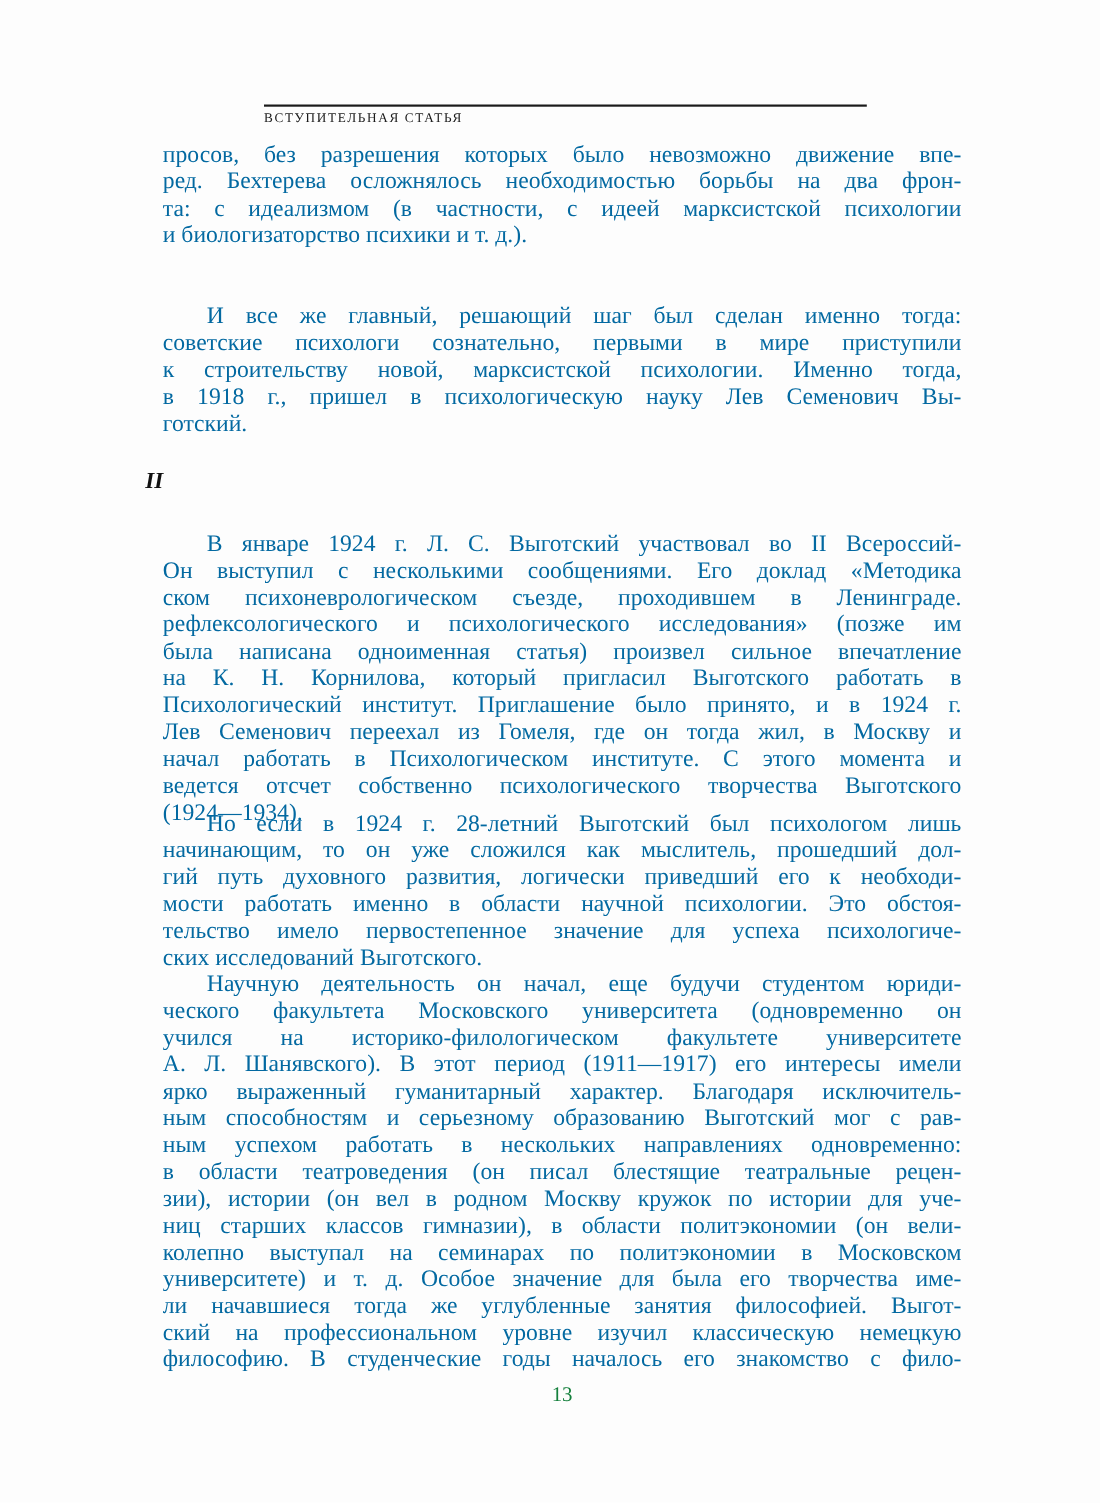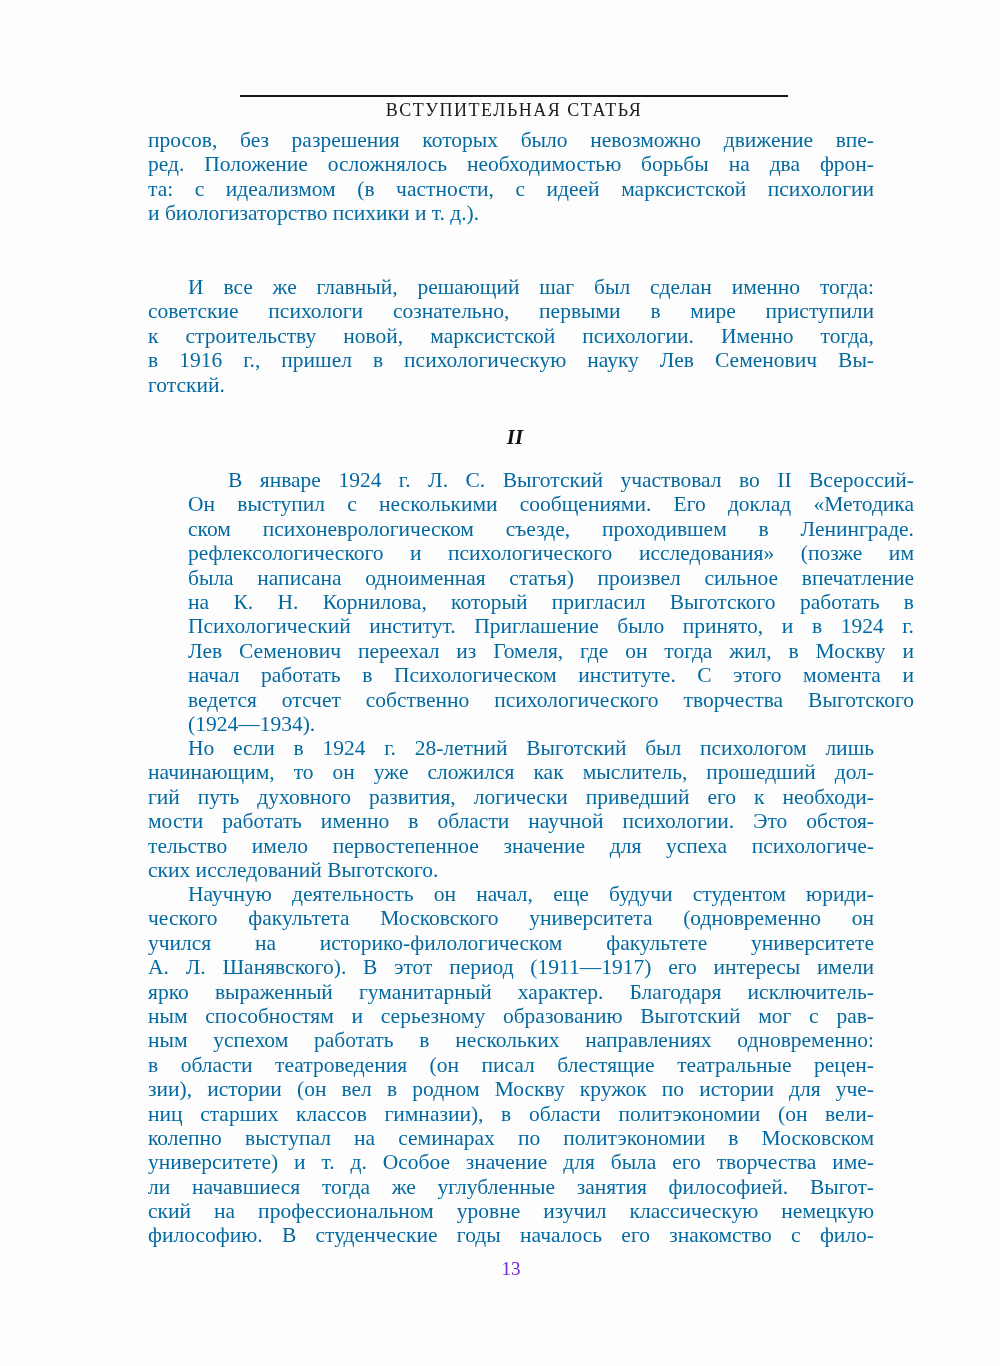--- a/index.html
+++ b/index.html
@@ -1,56 +1,56 @@
 <!DOCTYPE html>
 <html><head>
 <meta charset="utf-8">
 <style>
   html, body { margin: 0; padding: 0; background: #ffffff; }
   body { width: 1000px; height: 1366px; position: relative; overflow: hidden; }
   .page { position: absolute; left: 0; top: 0; width: 1000px; height: 1366px; background: #fdfdfd; }
   .rule { position: absolute; left: 240px; top: 95px; width: 548px; height: 2px; background: #1a1a1a; }
-  .running-head { position: absolute; left: 240px; top: 100px; width: 548px; text-align: center;
-    font-family: "Liberation Serif", serif; font-size: 18px; letter-spacing: 1.5px; color: #1a1a1a; }
+  .running-head { position: absolute; left: 240px; top: 100px; width: 548px; 
+    font-family: "Liberation Serif", serif; font-size: 12px; letter-spacing: 1.5px; color: #1a1a1a; }
   .text { position: absolute; left: 148px; width: 726px; font-family: "Liberation Serif", serif;
     font-size: 21.5px; color: #0369a1; }
   .line { display: block; height: 24.4px; line-height: 24.4px; text-align: justify; text-align-last: justify; white-space: nowrap; overflow: visible; }
   .line.last { text-align-last: left; }
   .line.indent { padding-left: 40px; }
-  .section-num { position: absolute; left: 152px; width: 726px; top: 425px; text-align: center;
+  .section-num { position: absolute; left: 132px; width: 726px; top: 425px; 
     font-family: "Liberation Serif", serif; font-style: italic; font-weight: bold; font-size: 21px; color: #111; }
   .page-number { position: absolute; left: 148px; width: 726px; top: 1258px; text-align: center;
-    font-family: "Liberation Serif", serif; font-size: 19px; color: #6d28d9; }
+    font-family: "Liberation Serif", serif; font-size: 19px; color: #15803d; }
 </style>
 </head>
 <body>
 
 <div class="page">
 
   <div class="rule"></div>
   <div class="running-head">ВСТУПИТЕЛЬНАЯ СТАТЬЯ</div>
 
   <div class="text" style="top:128px;">
     <span class="line">просов, без разрешения которых было невозможно движение впе-</span>
-    <span class="line">ред. Положение осложнялось необходимостью борьбы на два фрон-</span>
+    <span class="line">ред. Бехтерева осложнялось необходимостью борьбы на два фрон-</span>
     <span class="line">та: с идеализмом (в частности, с идеей марксистской психологии</span>
     <span class="line last">и биологизаторство психики и т. д.).</span>
   </div>
 
   <div class="text" style="top:275px;">
     <span class="line indent">И все же главный, решающий шаг был сделан именно тогда:</span>
     <span class="line">советские психологи сознательно, первыми в мире приступили</span>
     <span class="line">к строительству новой, марксистской психологии. Именно тогда,</span>
-    <span class="line">в 1916 г., пришел в психологическую науку Лев Семенович Вы-</span>
+    <span class="line">в 1918 г., пришел в психологическую науку Лев Семенович Вы-</span>
     <span class="line last">готский.</span>
   </div>
 
   <div class="section-num">II</div>
 
-  <div class="text" style="top:468px;margin-left:40px;">
+  <div class="text" style="top:482px;">
     <span class="line indent">В январе 1924 г. Л. С. Выготский участвовал во II Всероссий-</span>
     <span class="line">Он выступил с несколькими сообщениями. Его доклад «Методика</span>
     <span class="line">ском психоневрологическом съезде, проходившем в Ленинграде.</span>
     <span class="line">рефлексологического и психологического исследования» (позже им</span>
     <span class="line">была написана одноименная статья) произвел сильное впечатление</span>
     <span class="line">на К. Н. Корнилова, который пригласил Выготского работать в</span>
     <span class="line">Психологический институт. Приглашение было принято, и в 1924 г.</span>
     <span class="line">Лев Семенович переехал из Гомеля, где он тогда жил, в Москву и</span>
     <span class="line">начал работать в Психологическом институте. С этого момента и</span>
     <span class="line">ведется отсчет собственно психологического творчества Выготского</span>

